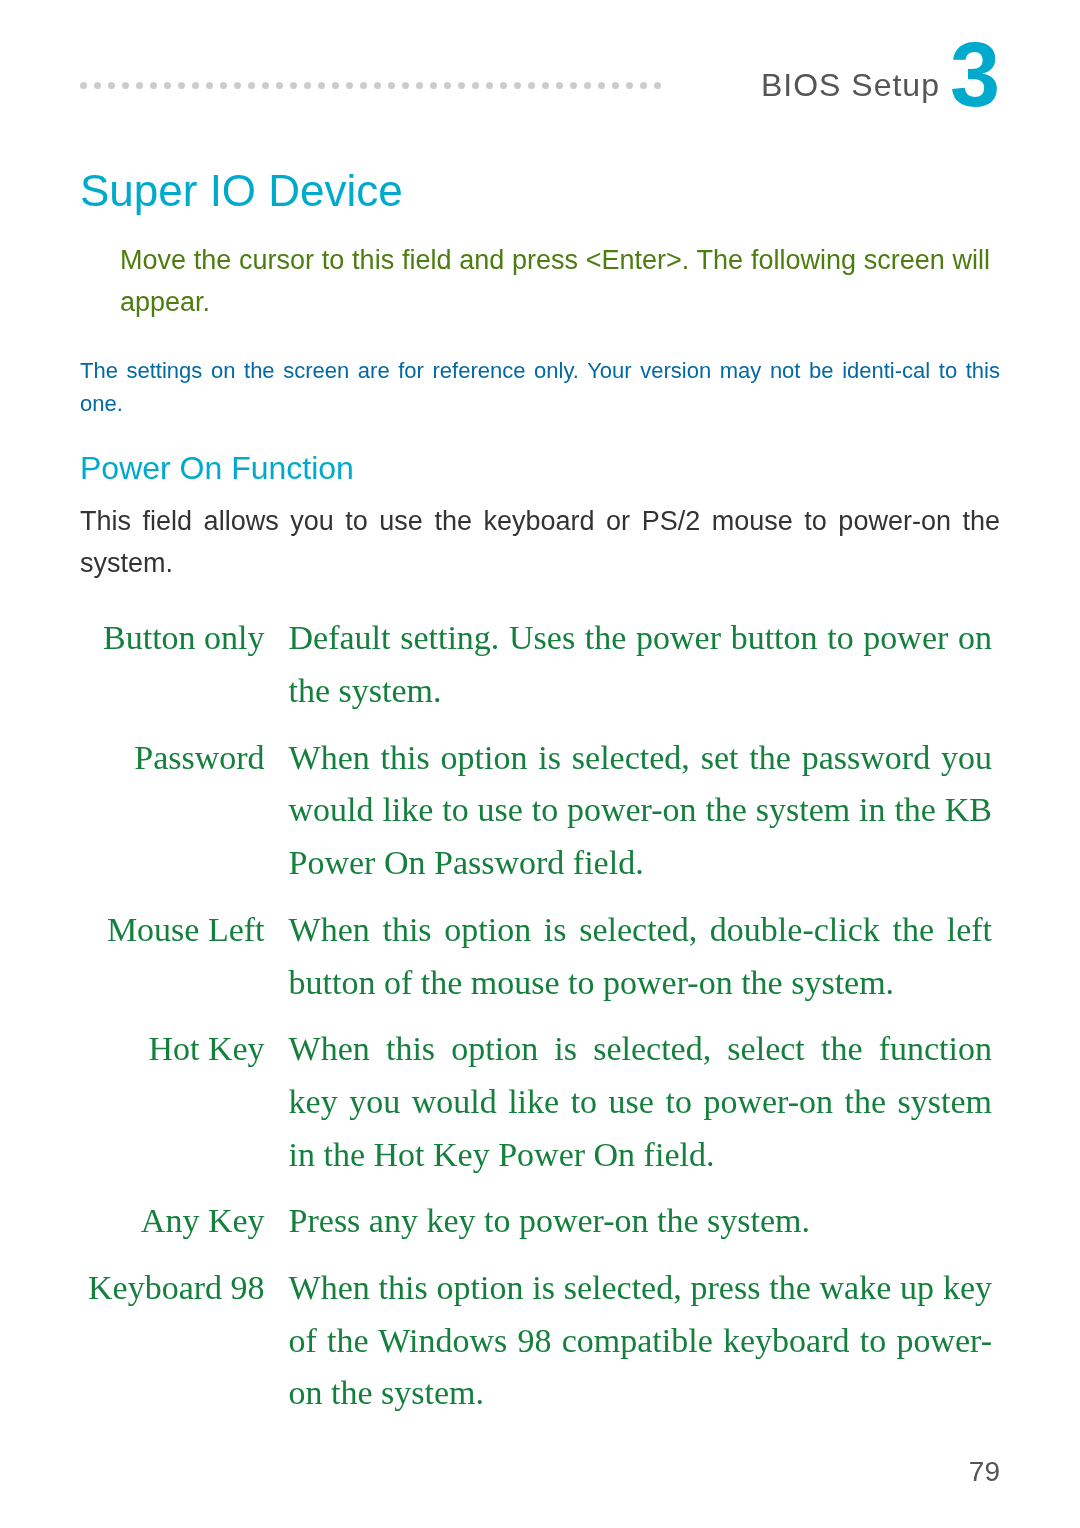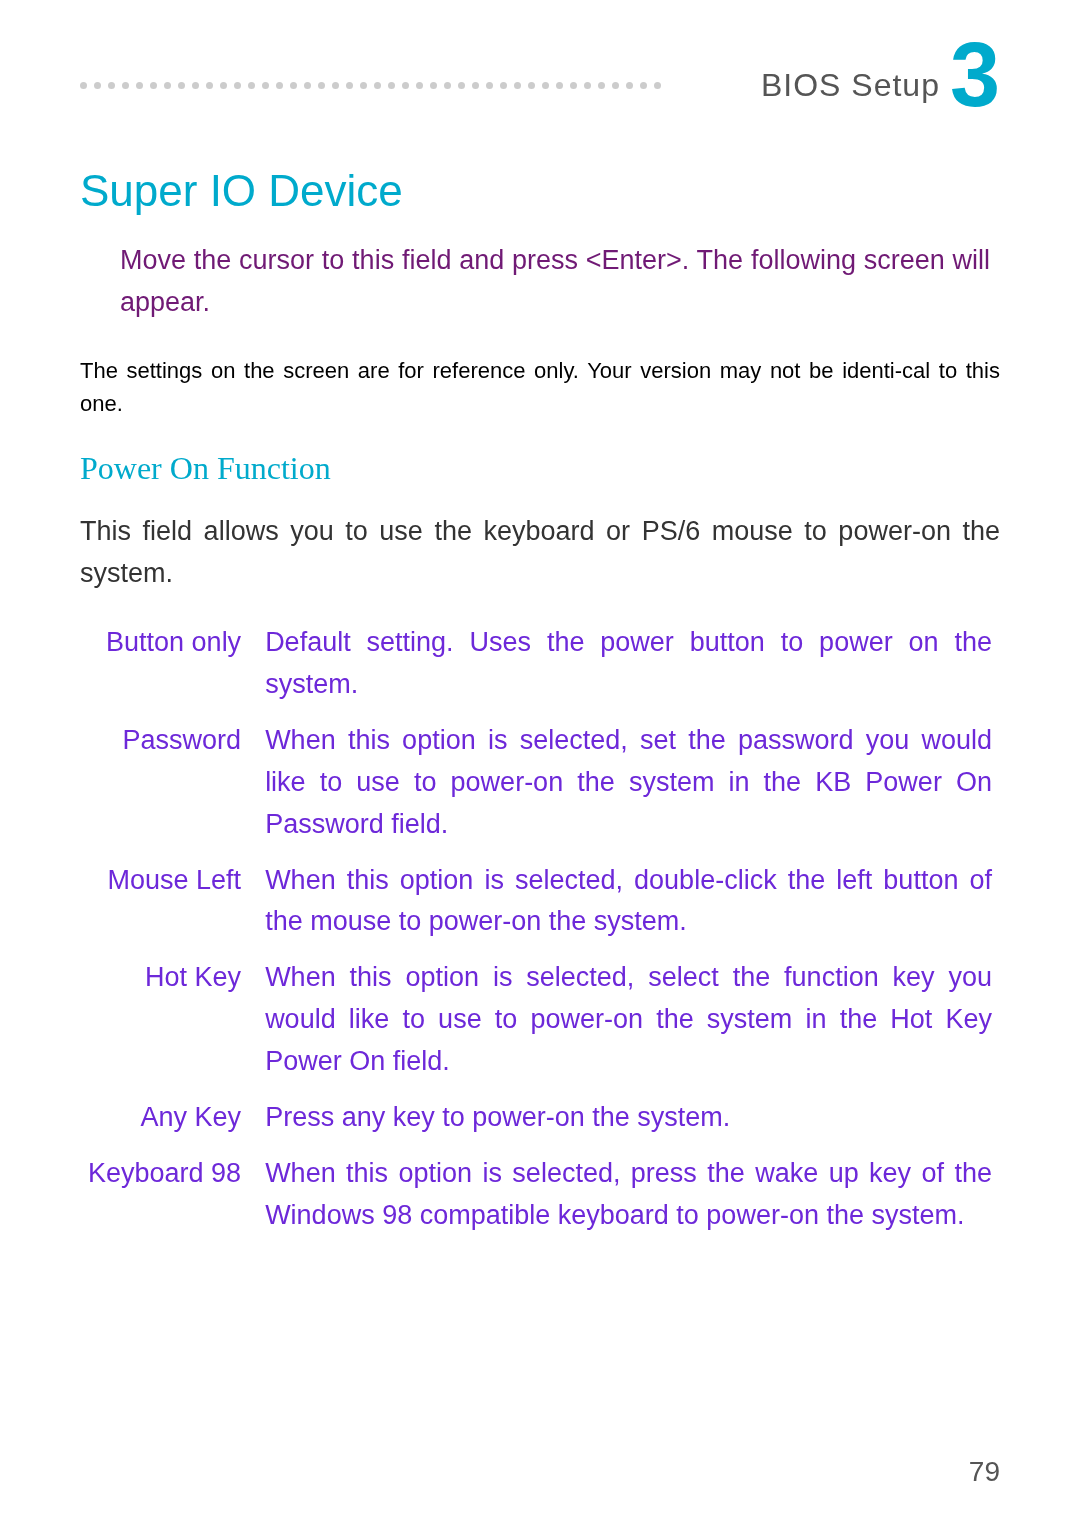--- a/index.html
+++ b/index.html
@@ -69,69 +69,69 @@
     .section-title {
       font-size: 44px;
       color: #00aacc;
       margin-bottom: 24px;
       font-weight: normal;
     }
 
     
     .body-text {
       font-size: 27px;
-      color: #701a75;
+      color: #4d7c0f;
       line-height: 1.55;
       text-align: justify;
       margin-bottom: 20px;
       padding-left: 40px;
       padding-right: 10px;
       margin-top: 8px;
     }
 
     .reference-note {
       font-size: 22px;
-      color: #000000;
+      color: #0369a1;
       line-height: 1.5;
       text-align: justify;
       margin-top: 30px;
       margin-bottom: 30px;
     }
 
     
     .pow-section-title {
       font-size: 32px;
       color: #00aacc;
-      margin-bottom: 24px;
-      font-weight: normal;
-      font-family: Liberation Serif, serif;
+      margin-bottom: 14px;
+      font-weight: normal;
     }
 
     .pow-body-text {
       font-size: 27px;
       color: #333333;
       line-height: 1.55;
       text-align: justify;
       margin-bottom: 24px;
     }
 
     
     .options-table {
       width: 100%;
       border-collapse: collapse;
       margin-bottom: 20px;
     }
 
     .options-table td {
       vertical-align: top;
       padding: 4px 8px 10px 8px;
-      font-size: 27px;
+      font-size: 34px;
       line-height: 1.55;
       text-align: justify;
-      color: #6d28d9;
+      color: #15803d;
+      font-family: Liberation Serif, serif;
     }
 
     .options-table td:first-child {
       white-space: nowrap;
       font-weight: normal;
       width: 155px;
       padding-right: 16px;
       text-align: right;
     }
 
@@ -208,21 +208,21 @@
       <span class="chapter-number">3</span>
     </div>
   </div>
 
   <div class="section-title">Super IO Device</div>
   <div class="body-text">Move  the  cursor  to  this  field  and  press  &lt;Enter&gt;.  The  following screen will appear.</div>
 
   <div class="reference-note">The settings on the screen are for reference only. Your version may not be identi-cal to this one.</div>
 
   <div class="pow-section-title">Power On Function</div>
-  <div class="pow-body-text">This field allows you to use the keyboard or PS/6 mouse to power-on the system.</div>
+  <div class="pow-body-text">This field allows you to use the keyboard or PS/2 mouse to power-on the system.</div>
 
   <table class="options-table">
     <tbody id="options-tbody">
 
     <tr>
           <td>Button only</td>
           <td>Default setting.  Uses  the  power  button  to  power on the system.</td>
         </tr>
         <tr>
           <td>Password</td>

